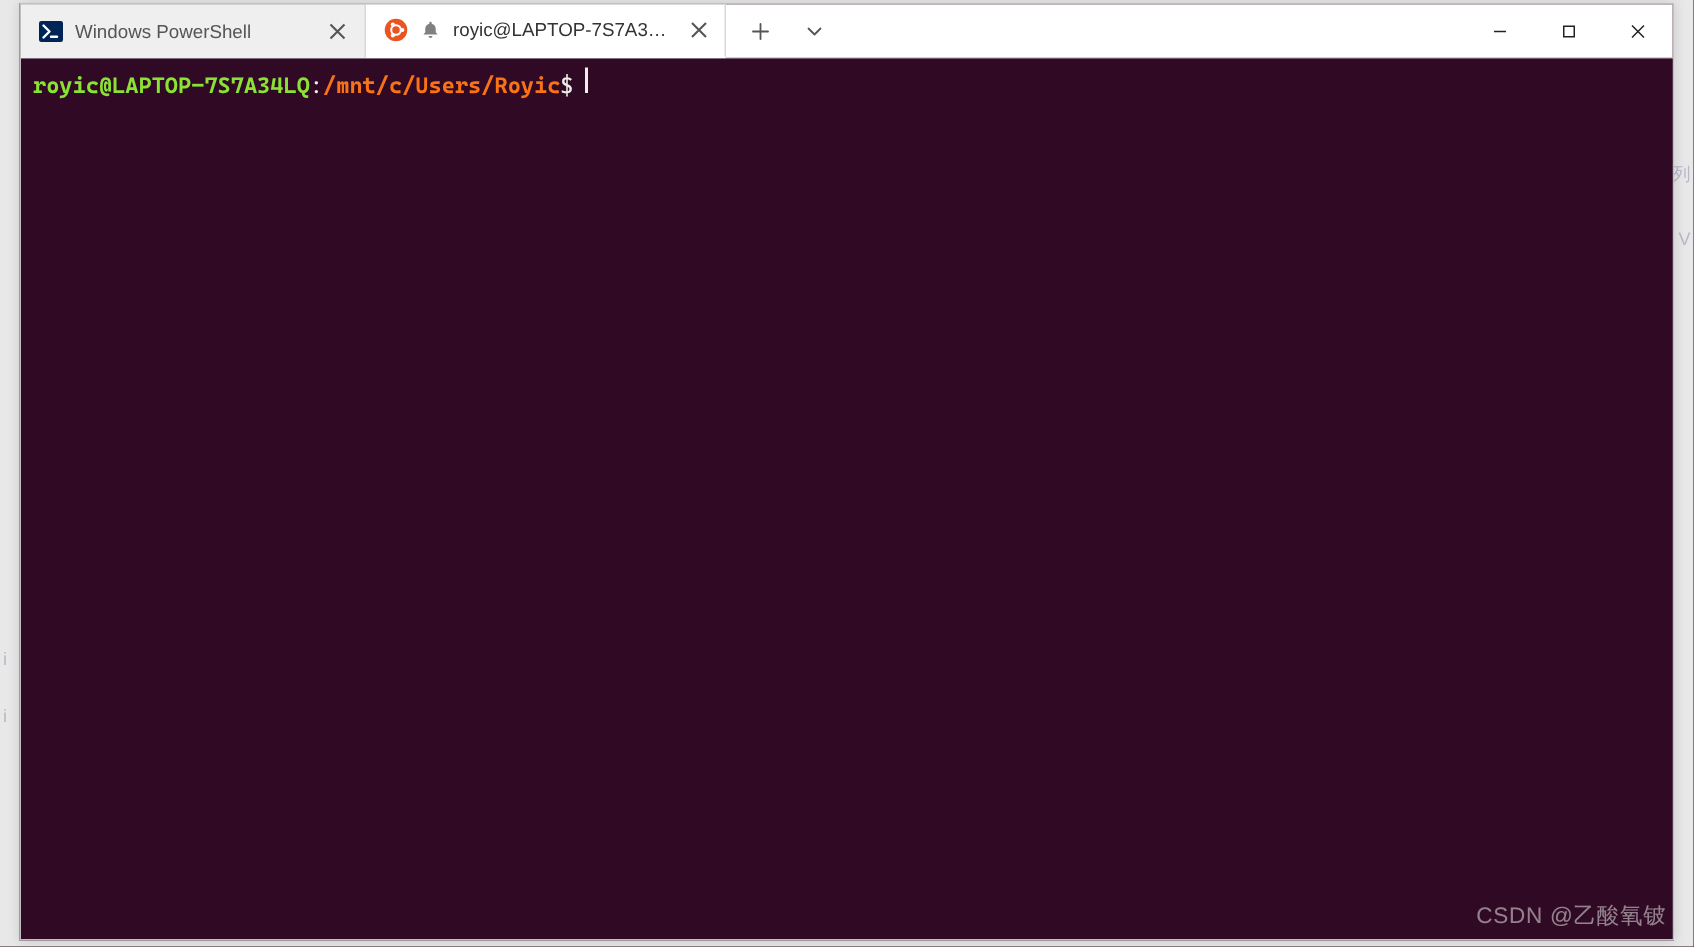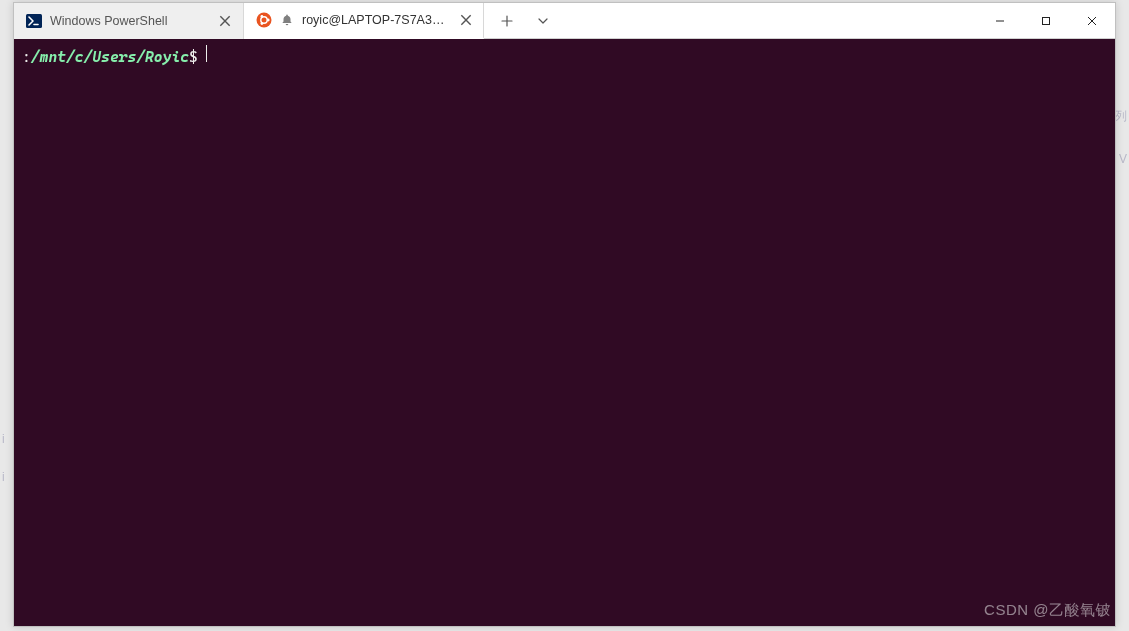--- a/index.html
+++ b/index.html
@@ -121,21 +121,21 @@
     position: relative;
     overflow: hidden;
   }
   .prompt-line {
     display: flex;
     flex-wrap: wrap;
     align-items: baseline;
   }
   .prompt-userhost { color: #8ae234; font-weight: bold; }
   .prompt-sep { color: #eeeeec; }
-  .prompt-path { color: #86efac; font-weight: bold; font-style: italic; }
+  .prompt-path { color: #f97316; font-weight: bold; }
   .prompt-dollar { color: #eeeeec; margin-right: 6px; }
   .cursor {
     display: inline-block;
     width: 1.5px;
     height: 17px;
     background: #eeeeec;
     vertical-align: -2px;
     margin-left: 2px;
   }
   .watermark {
@@ -246,20 +246,21 @@
       <div class="win-btn close">
         <svg width="10" height="10" viewBox="0 0 10 10">
             <path d="M1 1L9 9M9 1L1 9" stroke="currentColor" stroke-width="1"></path>
           </svg>
       </div>
     </div>
   </div>
 
   <div class="terminal">
     <div class="prompt-line">
+      <span class="prompt-userhost">royic@LAPTOP-7S7A34LQ</span>
         <span class="prompt-sep">:</span>
         <span class="prompt-path">/mnt/c/Users/Royic</span>
         <span class="prompt-dollar">$</span>
         <span></span>
         <span class="cursor"></span>
     </div>
   </div>
 
   <div class="watermark">CSDN @乙酸氧铍</div>
 </div>

